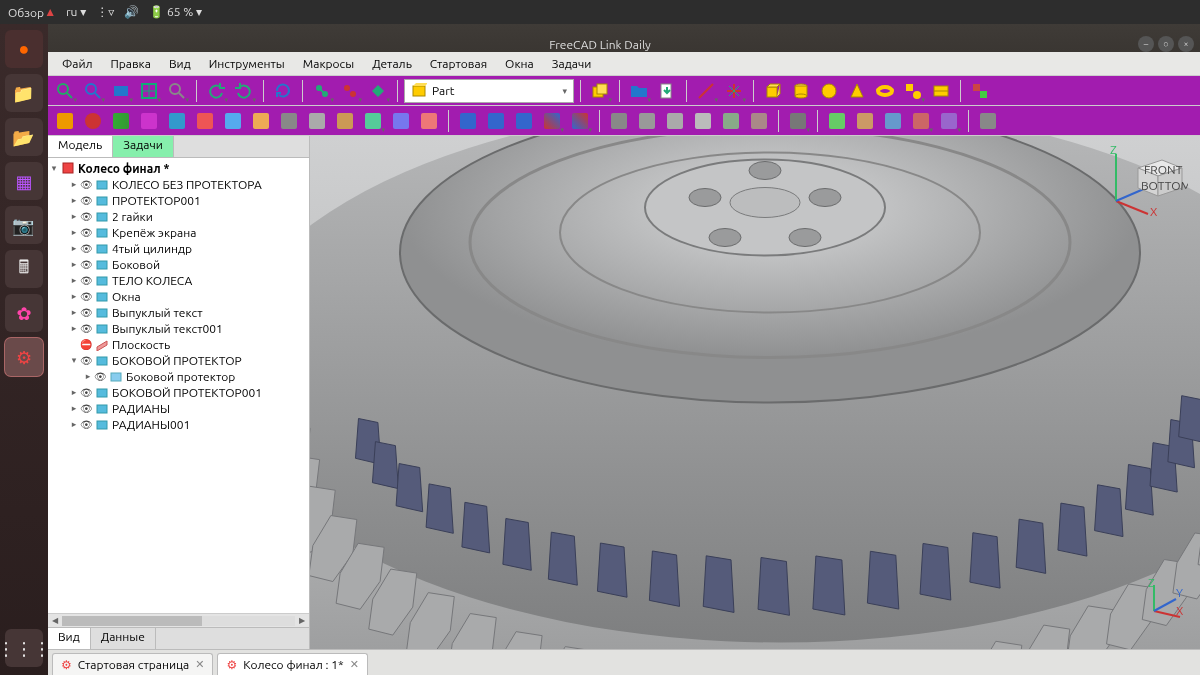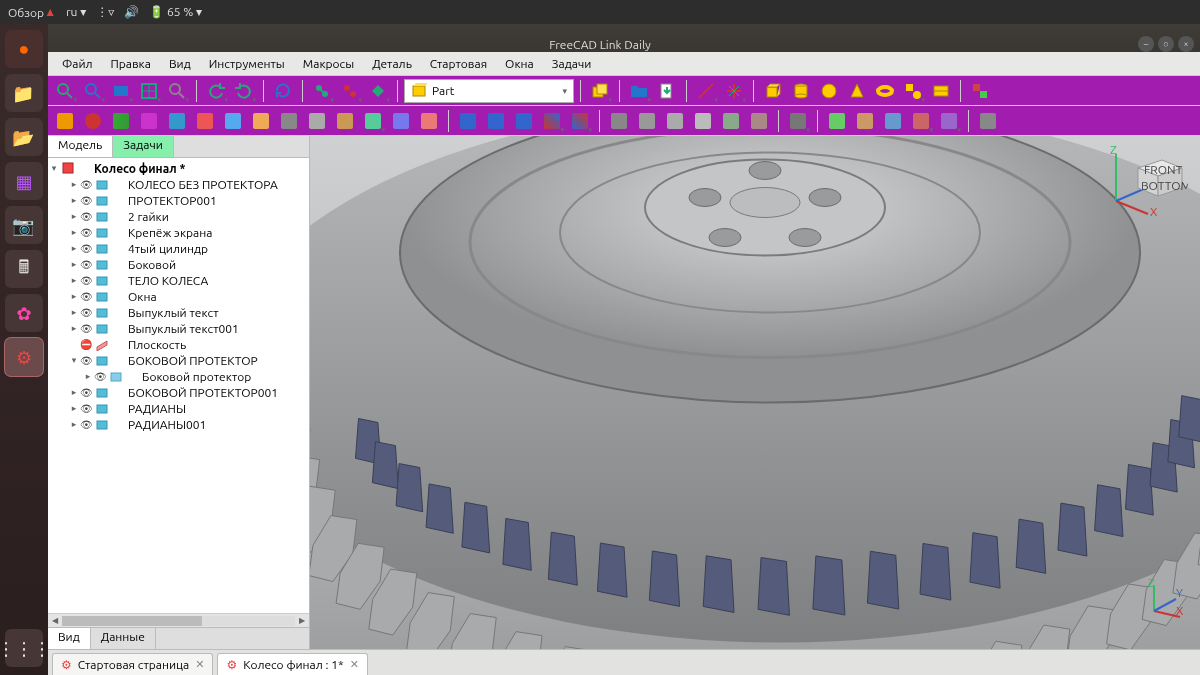--- a/index.html
+++ b/index.html
@@ -45,21 +45,21 @@
 
 .treepanel { width: 262px; background: #efefef; border-right: 1px solid #bbb; display: flex; flex-direction: column; }
 .tree-tabs { height: 22px; display: flex; border-bottom: 1px solid #bbb; background: #dedede; }
 .tree-tabs .tt { padding: 2px 10px; border-right: 1px solid #bbb; cursor: pointer; background: #86efac; }
 .tree-tabs .tt.active { background: #fff; }
 .tree { flex: 1; overflow: auto; background: #fff; font-size: 12px; padding: 2px 0; }
 .tree .row { display: flex; align-items: center; height: 16px; white-space: nowrap; cursor: pointer; }
 .tree .tw { width: 12px; text-align: center; color: #666; font-size: 9px; }
 .tree .eye { width: 14px; font-size: 10px; color: #444; }
 .tree .ico { width: 16px; height: 14px; display: inline-flex; align-items: center; justify-content: center; }
-.tree .lbl { padding-left: 2px; margin-left: 16px; }
+.tree .lbl { padding-left: 2px; }
 .tree-scroll { height: 14px; background: #e4e4e4; border-top: 1px solid #ccc; display: flex; align-items: center; }
 .tree-scroll .sbtn { width: 14px; text-align: center; font-size: 8px; color: #666; cursor: pointer; }
 .tree-scroll .track { flex:1; height: 10px; background: #ddd; position: relative; }
 .tree-scroll .thumb { position: absolute; left:0; top:0; height:10px; width:60%; background:#bbb; }
 .prop-tabs { height: 22px; display: flex; border-top: 1px solid #bbb; background: #dedede; }
 .prop-tabs .pt { padding: 2px 10px; border-right: 1px solid #bbb; cursor: pointer; background: #dedede; }
 .prop-tabs .pt.active { background: #fff; }
 
 
 .viewport { flex: 1; position: relative; background: linear-gradient(#cfd0d1,#b8b9ba 60%, #9e9fa0); overflow: hidden; }

